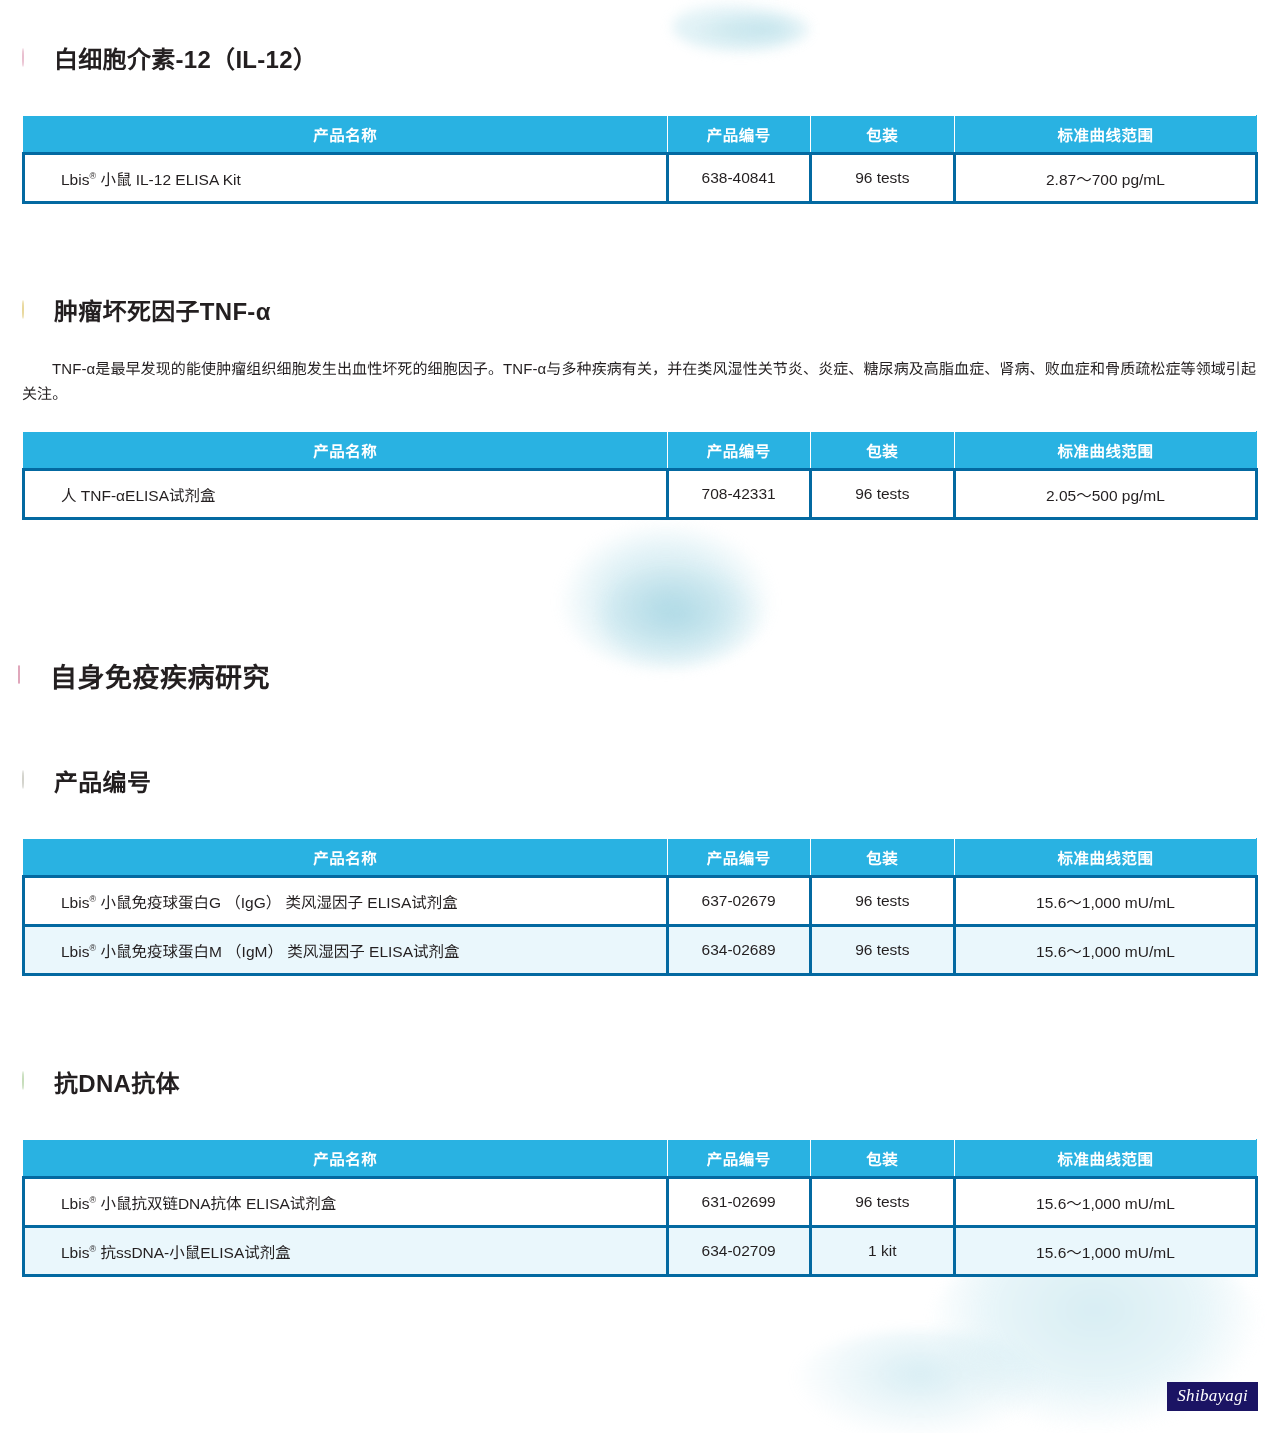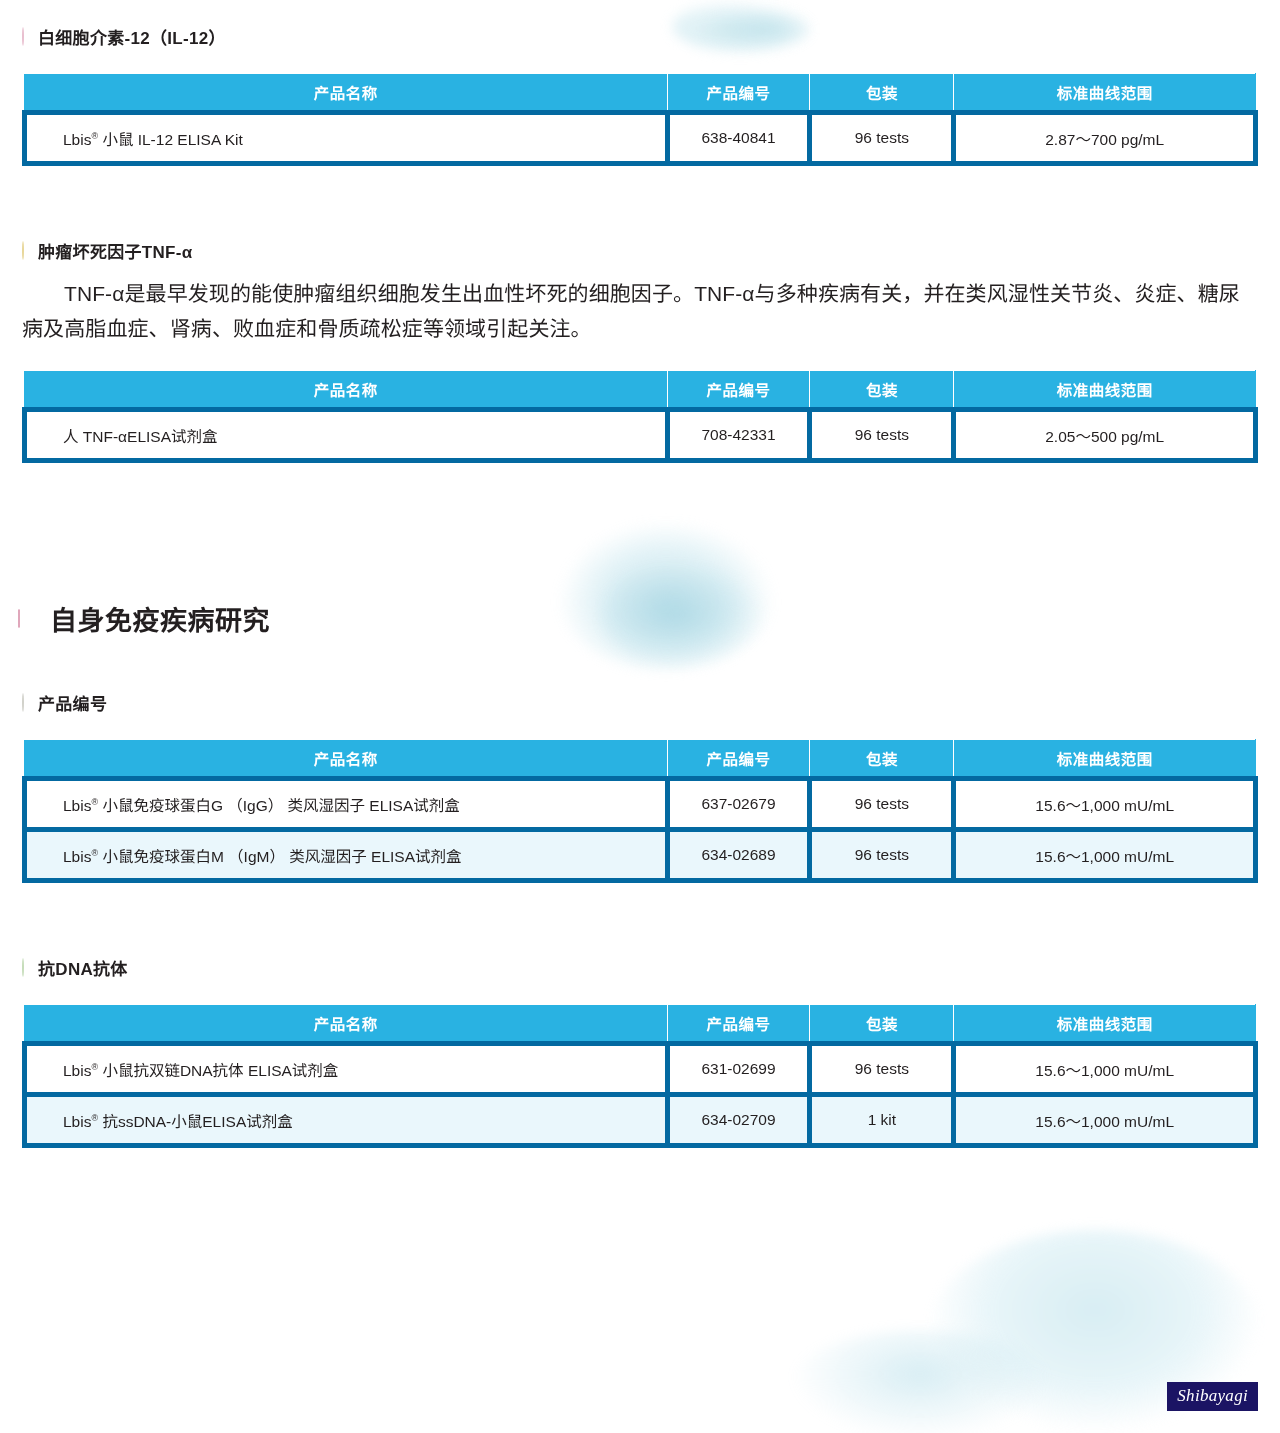--- a/index.html
+++ b/index.html
@@ -95,29 +95,29 @@
   }
 
   h2.sec-title {
     font-size: 27px;
     font-weight: 700;
     letter-spacing: .5px;
     margin: 16px;
     color: #231f20;
   }
   h3.sub-title {
-    font-size: 17px;
+    font-size: 24px;
     font-weight: 700;
     letter-spacing: .3px;
-    margin: 0;
+    margin: 16px;
     color: #231f20;
   }
 
   p.para {
-    font-size: 21px;
+    font-size: 15px;
     line-height: 1.65;
     margin: 14px 22px 0 22px;
     text-indent: 2em;
     color: #231f20;
     letter-spacing: .1px;
   }
 
   
   table.prod {
     border-collapse: collapse;
@@ -133,21 +133,21 @@
     font-size: 15.5px;
     padding: 7px 4px;
     border: 1px solid #ffffff;
     text-align: center;
     letter-spacing: .5px;
   }
   table.prod th:first-child { border-left: 1px solid #29b2e2; }
   table.prod th:last-child { border-right: 1px solid #29b2e2; }
 
   table.prod td {
-    border: 5px solid #0369a1;
+    border: 3px solid #0369a1;
     padding: 11px 10px;
     text-align: center;
     color: #231f20;
     background: #ffffff;
     height: 24px;
   }
   table.prod tr.alt td { background: #eaf7fc; }
   table.prod td.left {
     text-align: left;
     padding-left: 36px;

